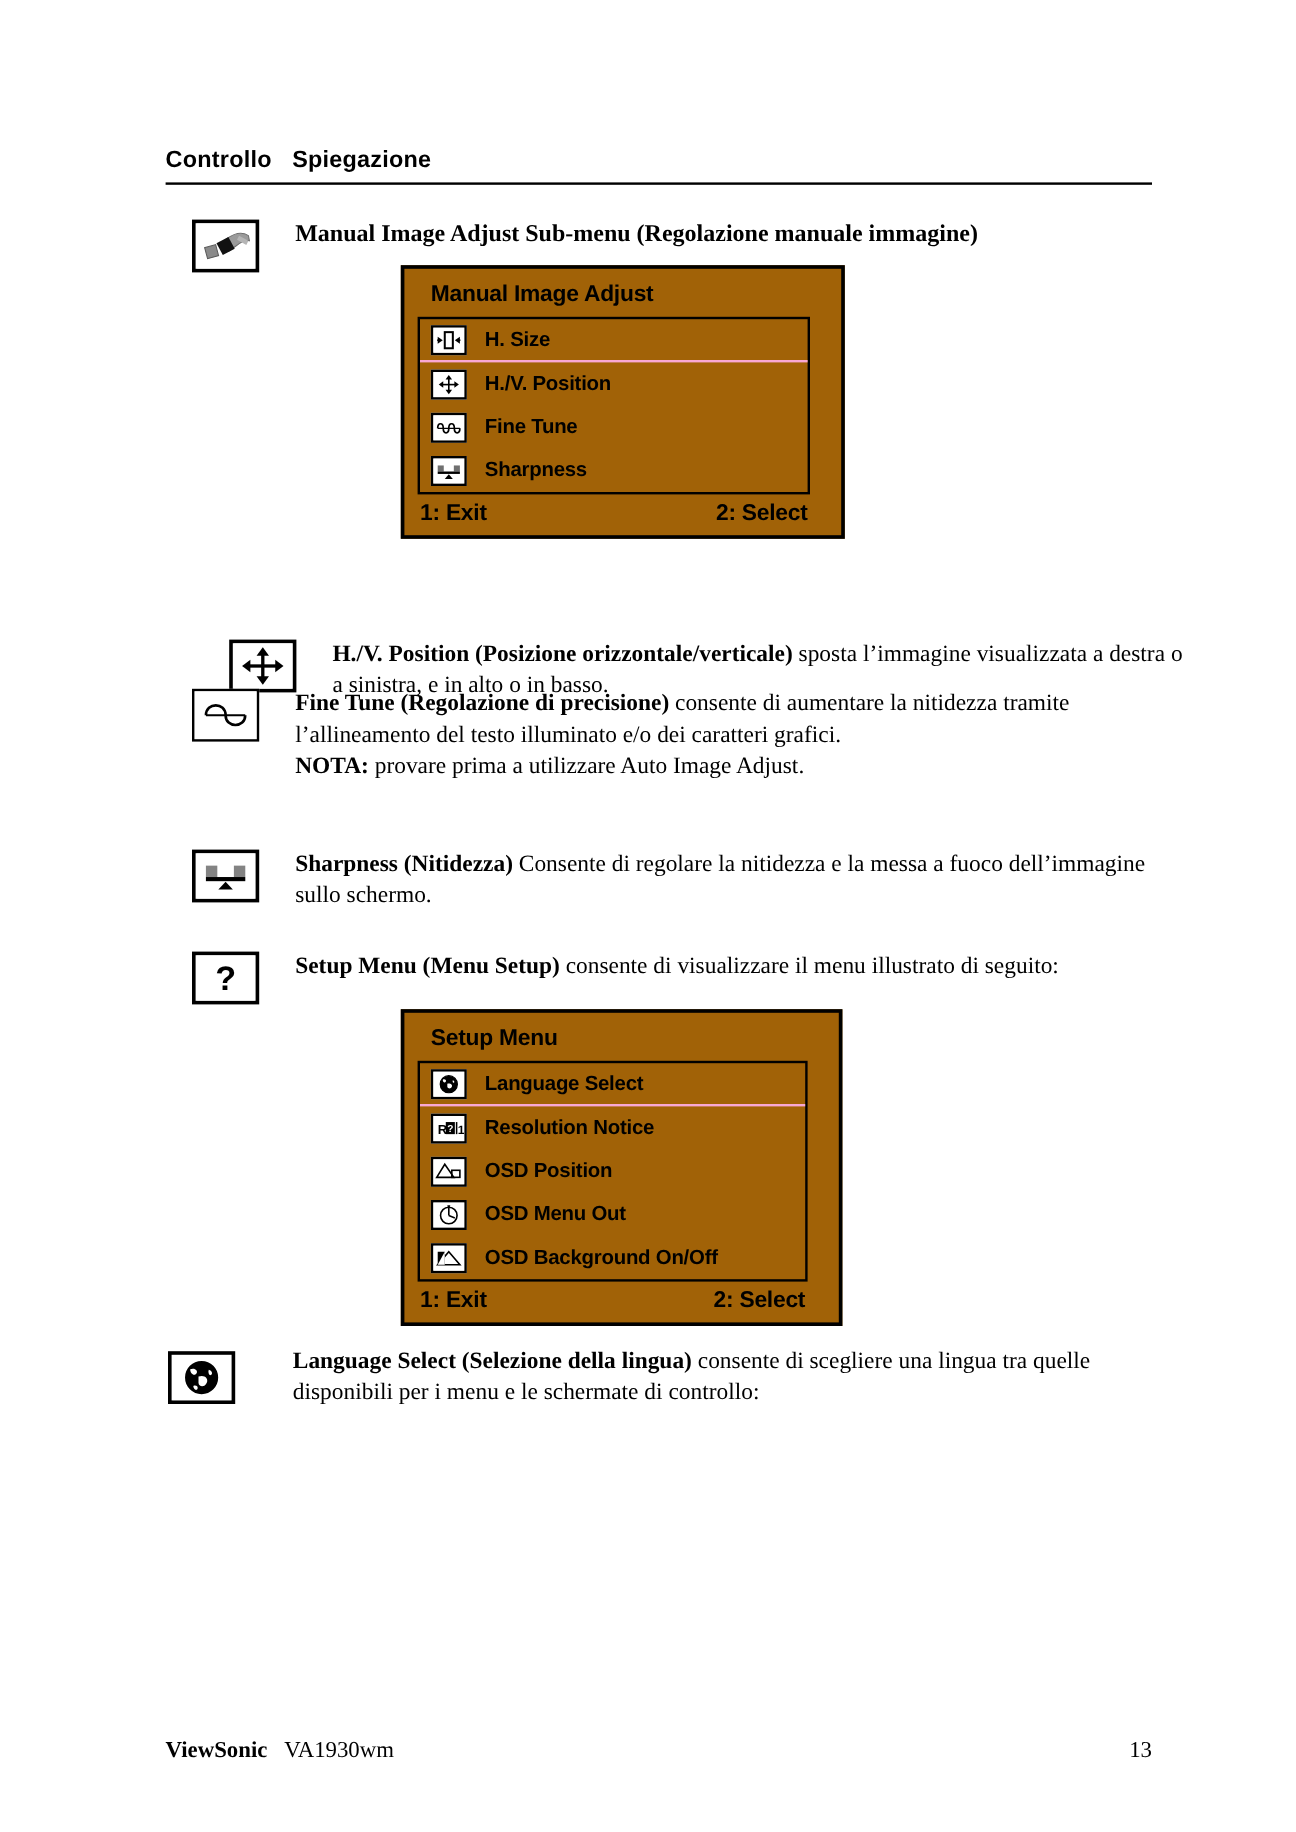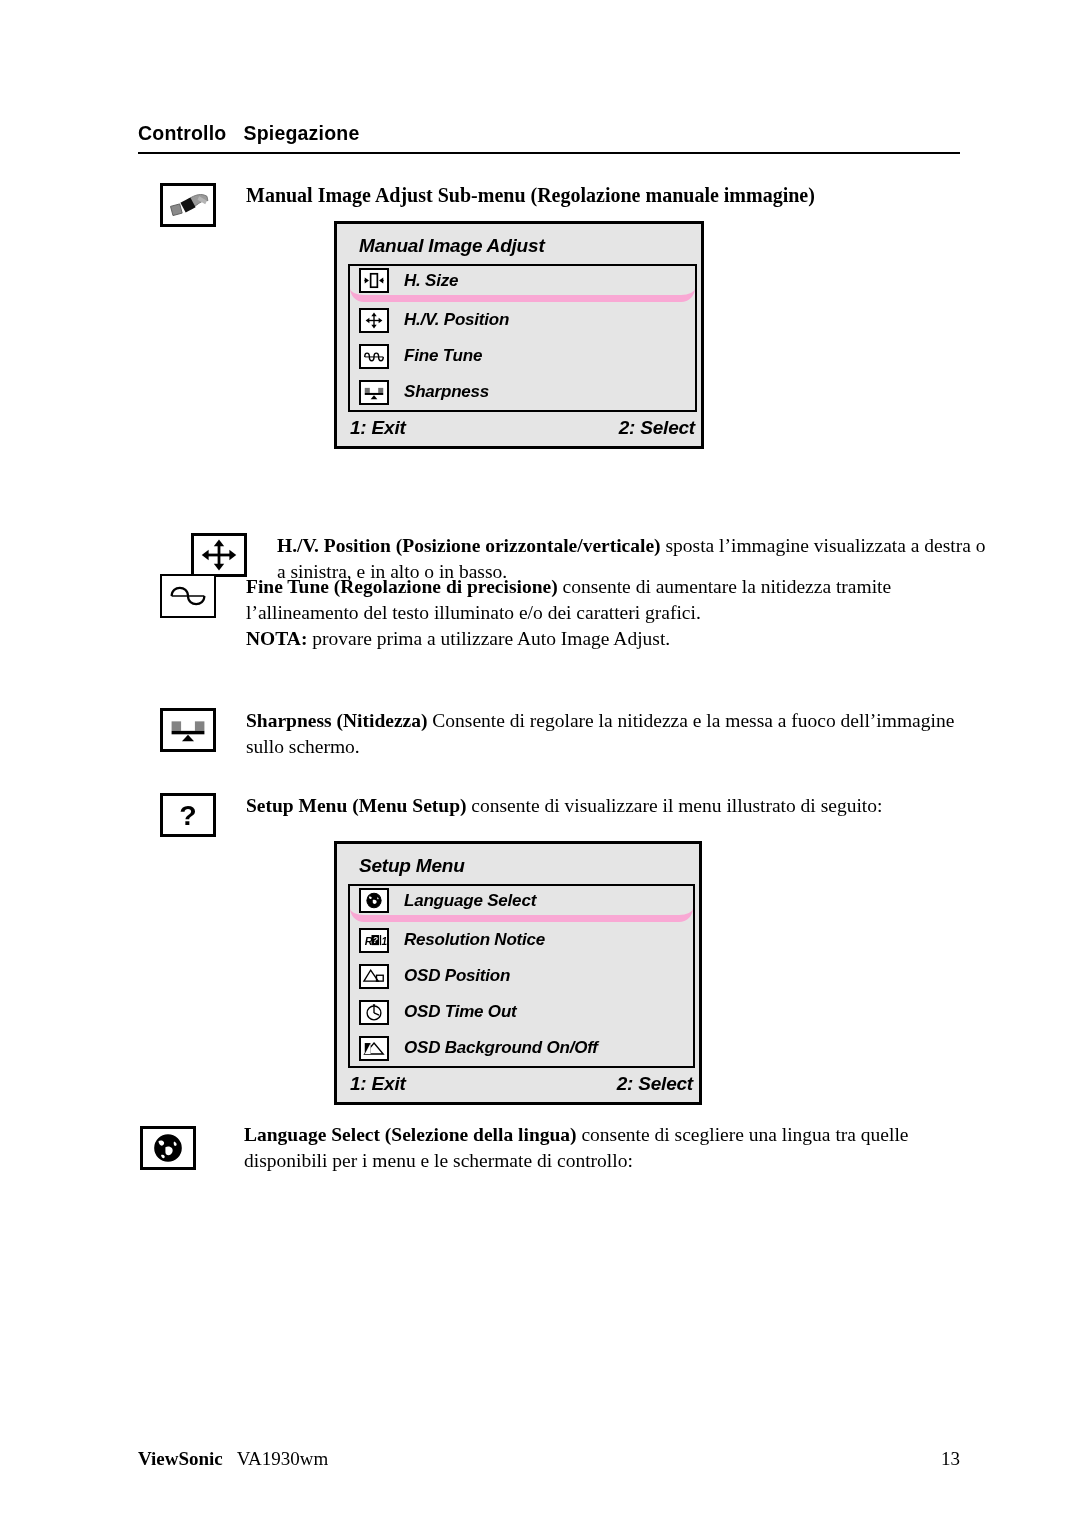--- a/index.html
+++ b/index.html
@@ -80,44 +80,42 @@
     font-weight: bold;
     font-size: 20px;
     line-height: 24px;
     margin: 0 0 14px 0;
     white-space: nowrap;
   }
 
   
   .osd {
     border: 3px solid #000;
-    background: #e5e5e5;
-    padding: 9px 4px 7px 11px;
+    background: #a16207;
+    padding: 9px 26px 7px 11px;
     width: 370px;
     font-family: "Liberation Sans", sans-serif;
-    font-style: italic;
   }
   .osd-title {
     font-weight: bold;
     font-size: 19px;
     margin: 2px 0 7px 11px;
     letter-spacing: -0.2px;
   }
   .osd-list {
     border: 2px solid #000;
   }
   .osd-row {
     display: flex;
     align-items: center;
     height: 36px;
     padding-left: 9px;
   }
   .osd-row.selected {
-    border-bottom: 7px solid #f9a8d4;
-    border-radius: 14px;
+    border-bottom: 2px solid #f9a8d4;
   }
   .osd-ico {
     width: 30px; height: 25px;
     border: 2px solid #000;
     flex: 0 0 auto;
     position: relative;
     overflow: hidden;
     background: #fff;
   }
   .osd-label {
@@ -349,21 +347,21 @@
           <div class="osd-row">
             <span class="osd-ico">
               <svg class="ico-svg" viewBox="0 0 30 25">
                 <rect x="0" y="0" width="30" height="25" fill="#fff"></rect>
                 <circle cx="15" cy="13" r="8.2" fill="none" stroke="#000" stroke-width="1.6"></circle>
                 <line x1="15" y1="13" x2="15" y2="5.5" stroke="#000" stroke-width="1.6"></line>
                 <line x1="15" y1="13" x2="21" y2="15.5" stroke="#000" stroke-width="1.6"></line>
                 <path d="M13.5 2.8 L16.5 2.8 L15.8 5 L14.2 5 Z" fill="#000"></path>
               </svg>
             </span>
-            <span class="osd-label">OSD Time Out</span>
+            <span class="osd-label">OSD Menu Out</span>
           </div>
 
           <div class="osd-row">
             <span class="osd-ico">
               <svg class="ico-svg" viewBox="0 0 30 25">
                 <rect x="0" y="0" width="30" height="25" fill="#fff"></rect>
                 <path d="M15 6 L26 19 L4 19 Z" fill="none" stroke="#000" stroke-width="1.6"></path>
                 <path d="M4 19 L4 6 L11 6 L11 19 Z" fill="#000"></path>
                 <path d="M4 19 L11 6 L11 19 Z" fill="#fff"></path>
               </svg>

